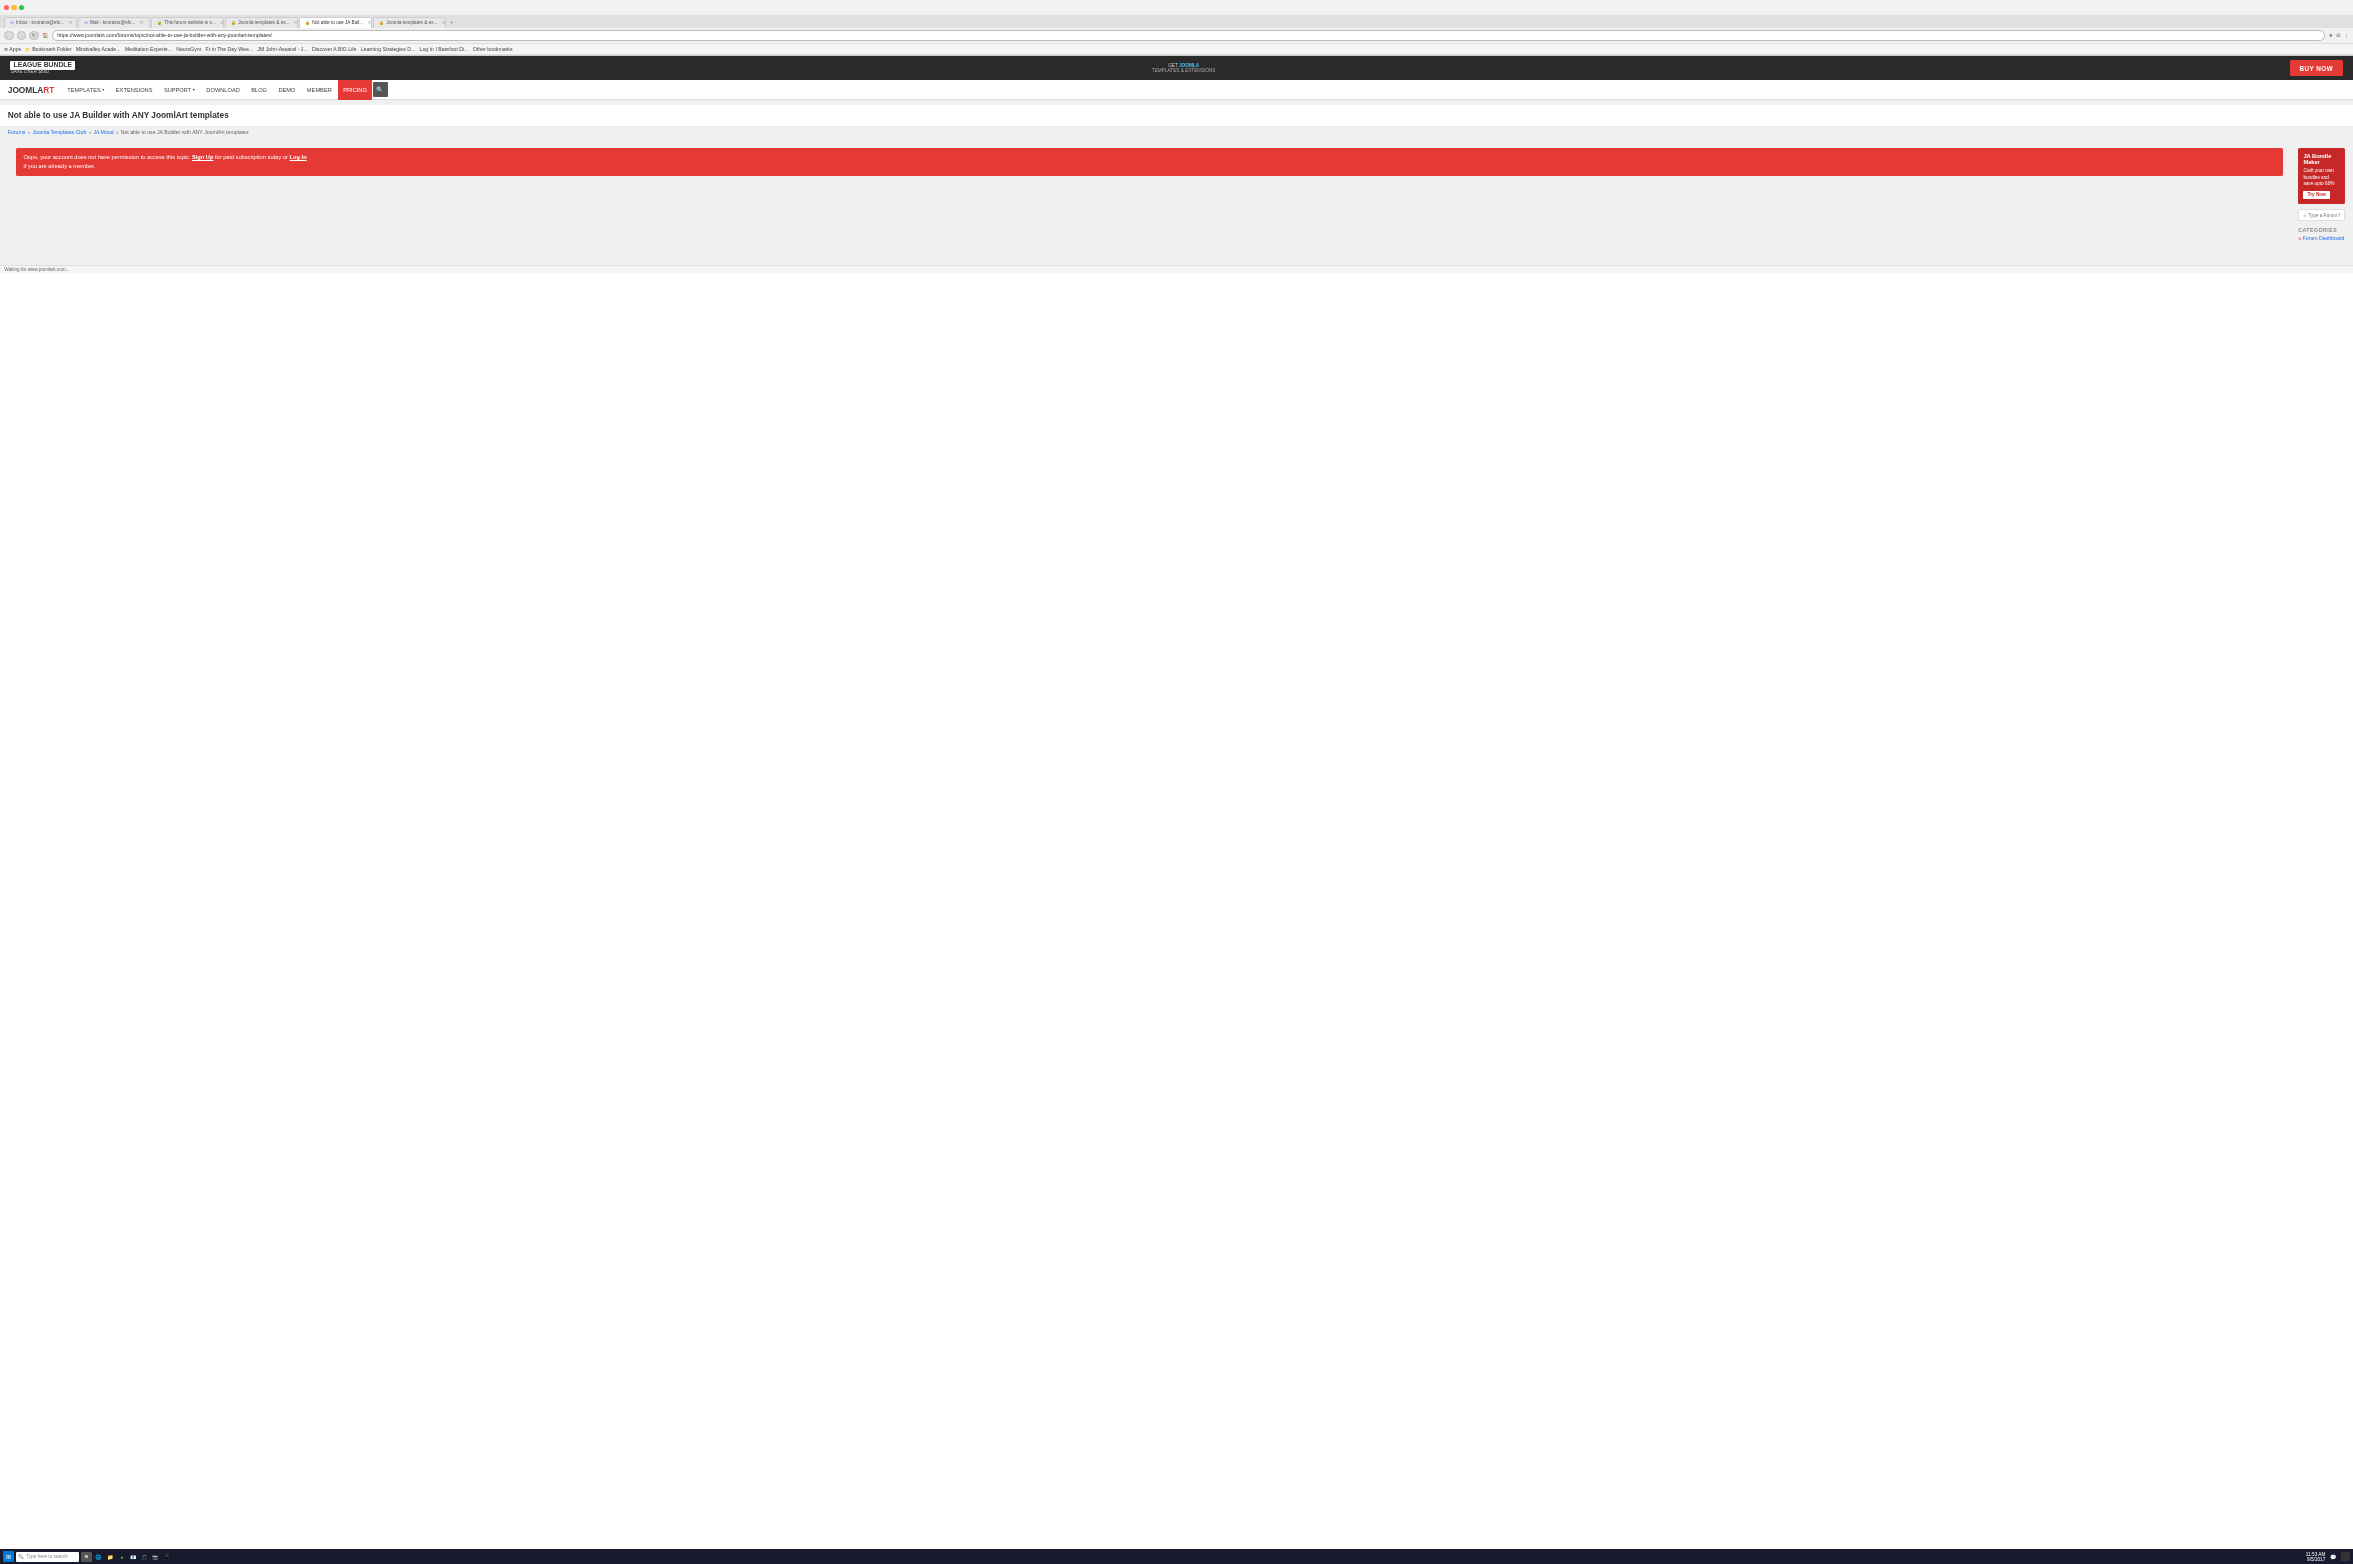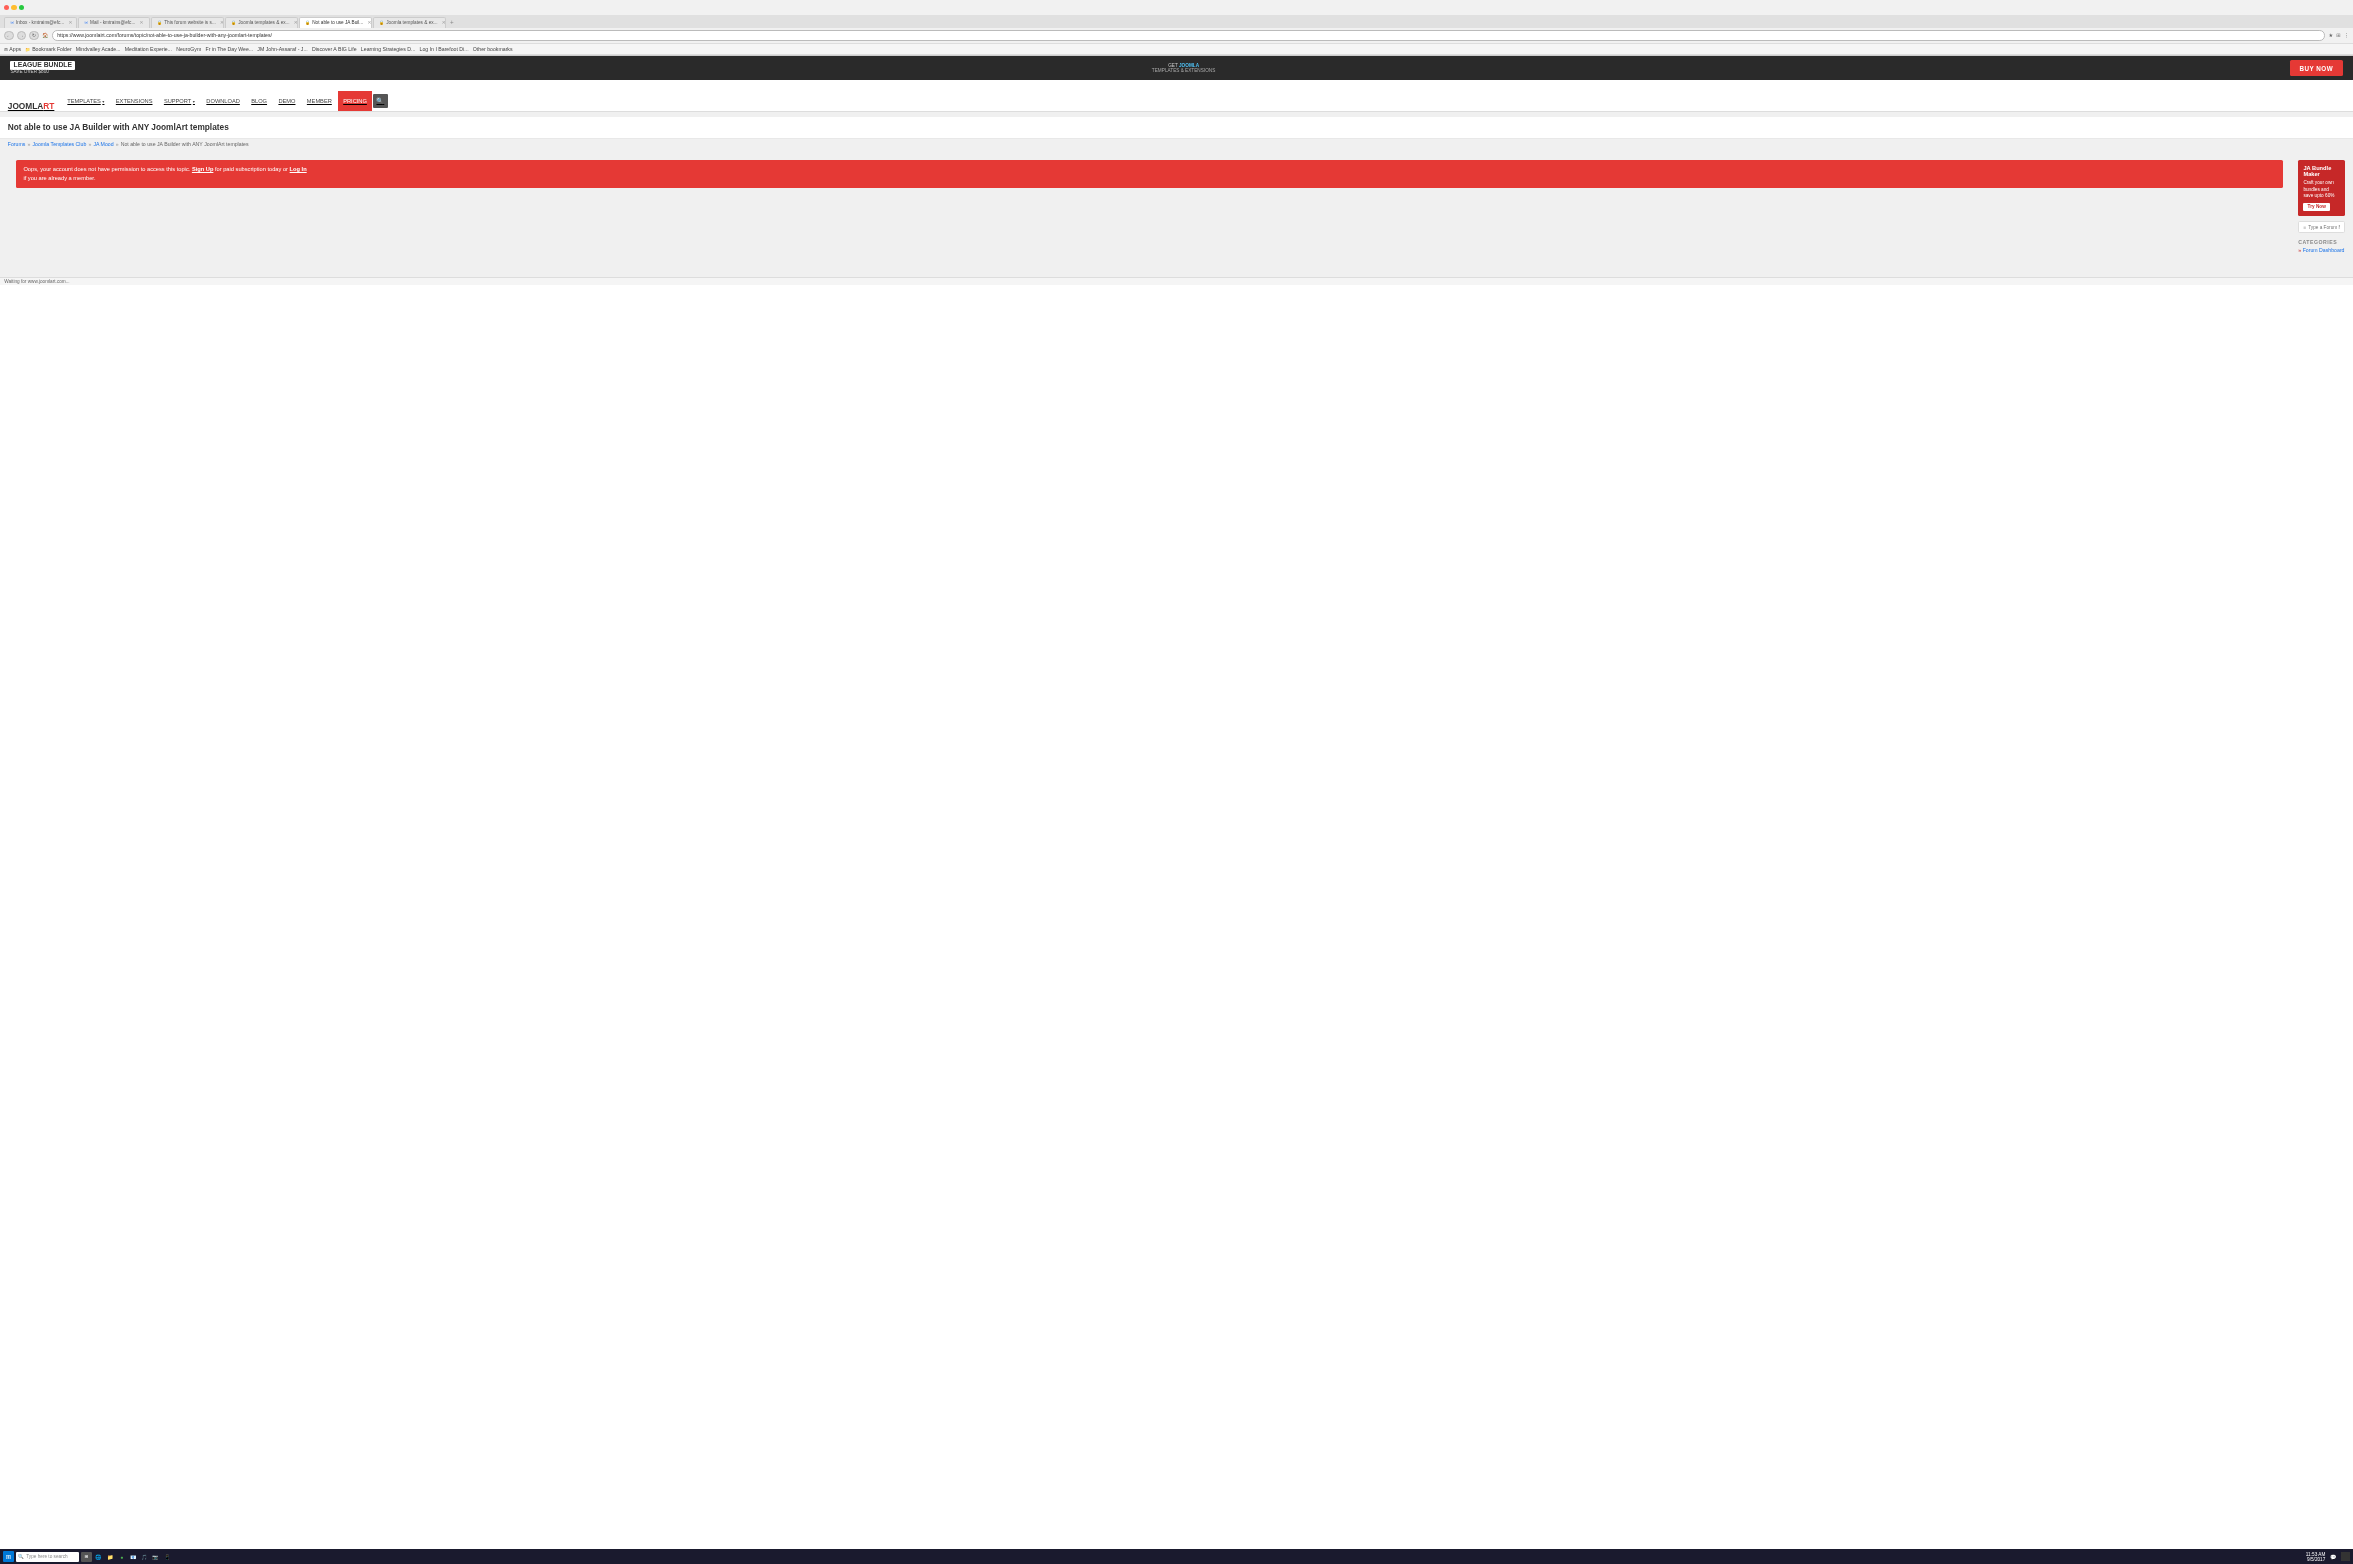--- a/index.html
+++ b/index.html
@@ -137,24 +137,23 @@
       border-radius: 1.6px;
       cursor: pointer;
       letter-spacing: 0.5px;
     }
 
     
     .main-nav {
       background: #fff;
       border-bottom: 0.5px solid #ddd;
       display: flex;
-      align-items: flex-end;
+      align-items: center;
       padding: 0 7.8px;
-      height: 32px;
-      text-decoration: underline;
+      height: 20px;
     }
     .logo-area {
       font-size: 8.3px;
       font-weight: bold;
       color: #333;
       margin-right: 7.8px;
     }
     .logo-area span.art {
       color: #e53935;
     }

